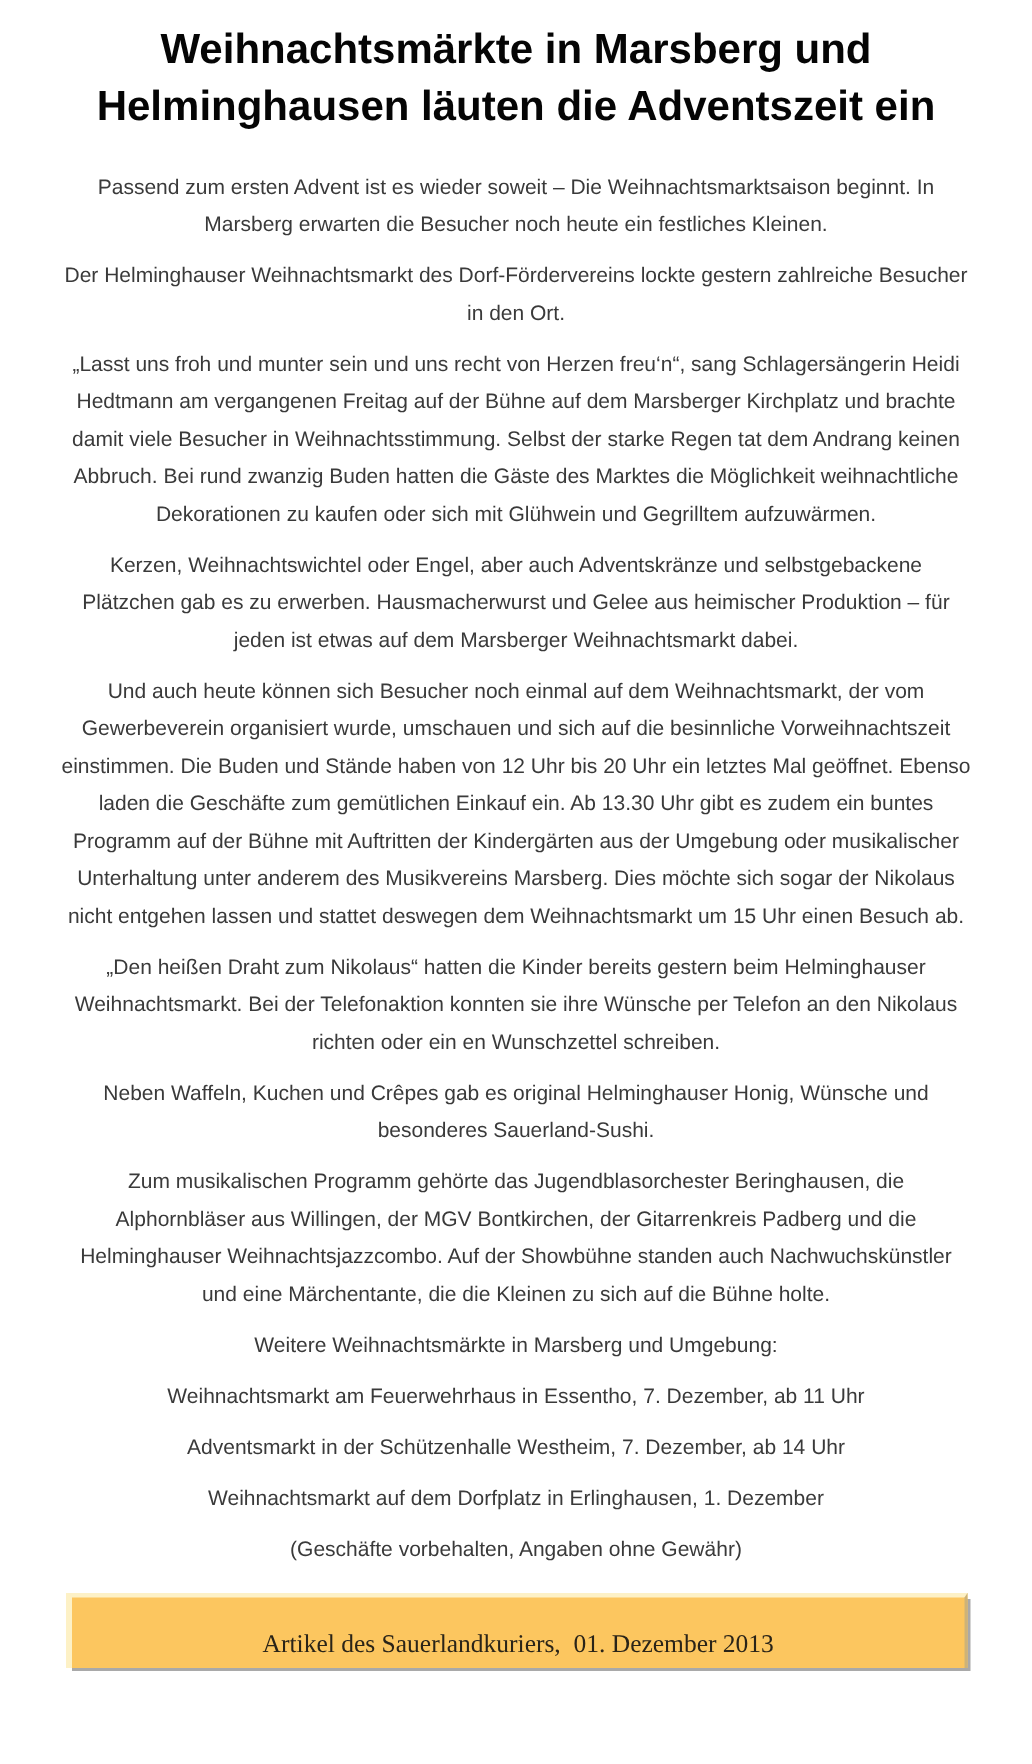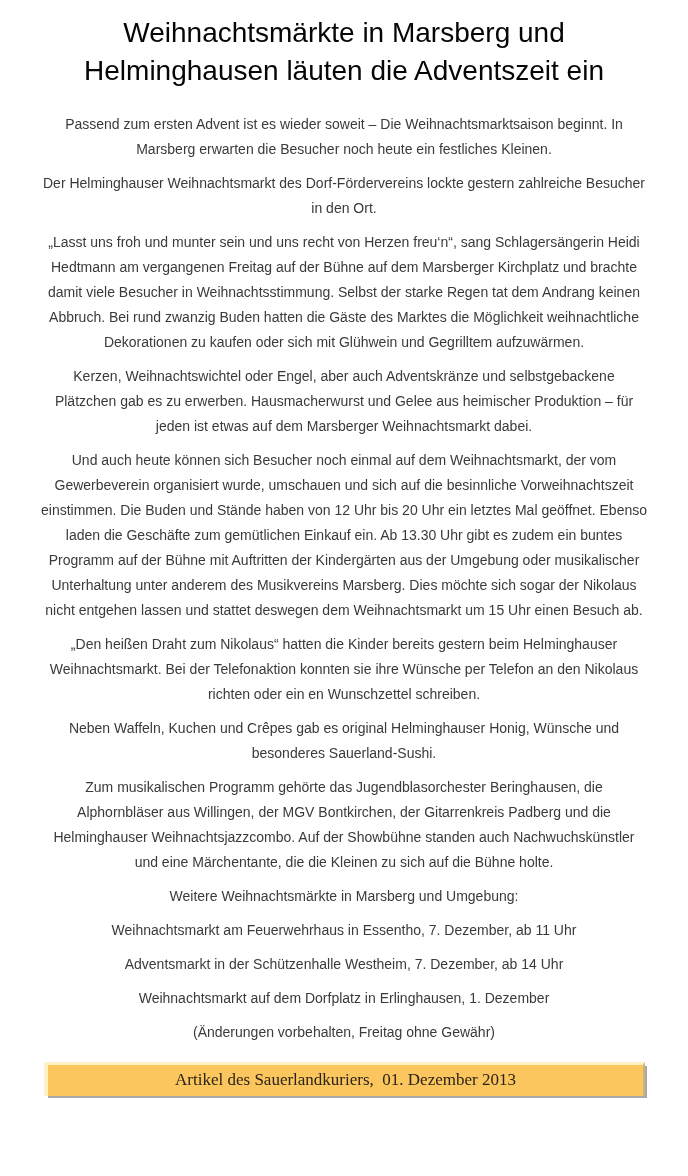--- a/index.html
+++ b/index.html
@@ -15,21 +15,21 @@
   }
   .page {
     width: 606px;
     margin: 0 auto;
     padding-top: 14px;
     text-align: center;
   }
   .article-title {
     font-size: 28px;
     line-height: 38px;
-    font-weight: normal;
+    font-weight: bold;
     color: #050505;
     margin: 0 0 22px 0;
     text-align: center;
   }
   .article-paragraph {
     font-size: 14px;
     line-height: 25px;
     color: #3a3a3a;
     margin: 9px 0;
     text-align: center;
@@ -38,21 +38,21 @@
   }
   .footer-bar {
     box-sizing: border-box;
     width: 601px;
     margin: 17px 0 5px 44px;
     background: #fcc65f;
     border-top: 3px solid #fdf1c6;
     border-left: 4px solid #fdf1c6;
     border-right: 2px solid #cdb378;
     box-shadow: 3px 3px 0 -1px #a9a9a9;
-    padding: 3px 0 4px 0;
+    padding: 19px 0 4px 0;
     text-align: center;
   }
   .footer-text {
     font-family: "Liberation Serif", serif;
     font-size: 17px;
     line-height: 24px;
     color: #2a2418;
     white-space: pre-wrap;
   }
 </style>
@@ -68,19 +68,19 @@
   <p class="article-paragraph">„Lasst uns froh und munter sein und uns recht von Herzen freu‘n“, sang Schlagersängerin Heidi Hedtmann am vergangenen Freitag auf der Bühne auf dem Marsberger Kirchplatz und brachte damit viele Besucher in Weihnachtsstimmung. Selbst der starke Regen tat dem Andrang keinen Abbruch. Bei rund zwanzig Buden hatten die Gäste des Marktes die Möglichkeit weihnachtliche Dekorationen zu kaufen oder sich mit Glühwein und Gegrilltem aufzuwärmen.</p>
   <p class="article-paragraph">Kerzen, Weihnachtswichtel oder Engel, aber auch Adventskränze und selbstgebackene Plätzchen gab es zu erwerben. Hausmacherwurst und Gelee aus heimischer Produktion – für jeden ist etwas auf dem Marsberger Weihnachtsmarkt dabei.</p>
   <p class="article-paragraph">Und auch heute können sich Besucher noch einmal auf dem Weihnachtsmarkt, der vom Gewerbeverein organisiert wurde, umschauen und sich auf die besinnliche Vorweihnachtszeit einstimmen. Die Buden und Stände haben von 12 Uhr bis 20 Uhr ein letztes Mal geöffnet. Ebenso laden die Geschäfte zum gemütlichen Einkauf ein. Ab 13.30 Uhr gibt es zudem ein buntes Programm auf der Bühne mit Auftritten der Kindergärten aus der Umgebung oder musikalischer Unterhaltung unter anderem des Musikvereins Marsberg. Dies möchte sich sogar der Nikolaus nicht entgehen lassen und stattet deswegen dem Weihnachtsmarkt um 15 Uhr einen Besuch ab.</p>
   <p class="article-paragraph section-break">„Den heißen Draht zum Nikolaus“ hatten die Kinder bereits gestern beim Helminghauser Weihnachtsmarkt. Bei der Telefonaktion konnten sie ihre Wünsche per Telefon an den Nikolaus richten oder ein en Wunschzettel schreiben.</p>
   <p class="article-paragraph">Neben Waffeln, Kuchen und Crêpes gab es original Helminghauser Honig, Wünsche und besonderes Sauerland-Sushi.</p>
   <p class="article-paragraph">Zum musikalischen Programm gehörte das Jugendblasorchester Beringhausen, die Alphornbläser aus Willingen, der MGV Bontkirchen, der Gitarrenkreis Padberg und die Helminghauser Weihnachtsjazzcombo. Auf der Showbühne standen auch Nachwuchskünstler und eine Märchentante, die die Kleinen zu sich auf die Bühne holte.</p>
   <p class="article-paragraph">Weitere Weihnachtsmärkte in Marsberg und Umgebung:</p>
   <p class="article-paragraph">Weihnachtsmarkt am Feuerwehrhaus in Essentho, 7. Dezember, ab 11 Uhr</p>
   <p class="article-paragraph">Adventsmarkt in der Schützenhalle Westheim, 7. Dezember, ab 14 Uhr</p>
   <p class="article-paragraph">Weihnachtsmarkt auf dem Dorfplatz in Erlinghausen, 1. Dezember</p>
-  <p class="article-paragraph">(Änderungen vorbehalten, Freitag ohne Gewähr)</p>
+  <p class="article-paragraph">(Geschäfte vorbehalten, Angaben ohne Gewähr)</p>
 
 </div>
 
 <div class="footer-bar">
   <span class="footer-text">Artikel des Sauerlandkuriers,  01. Dezember 2013</span>
 </div>
 
 </body></html>

